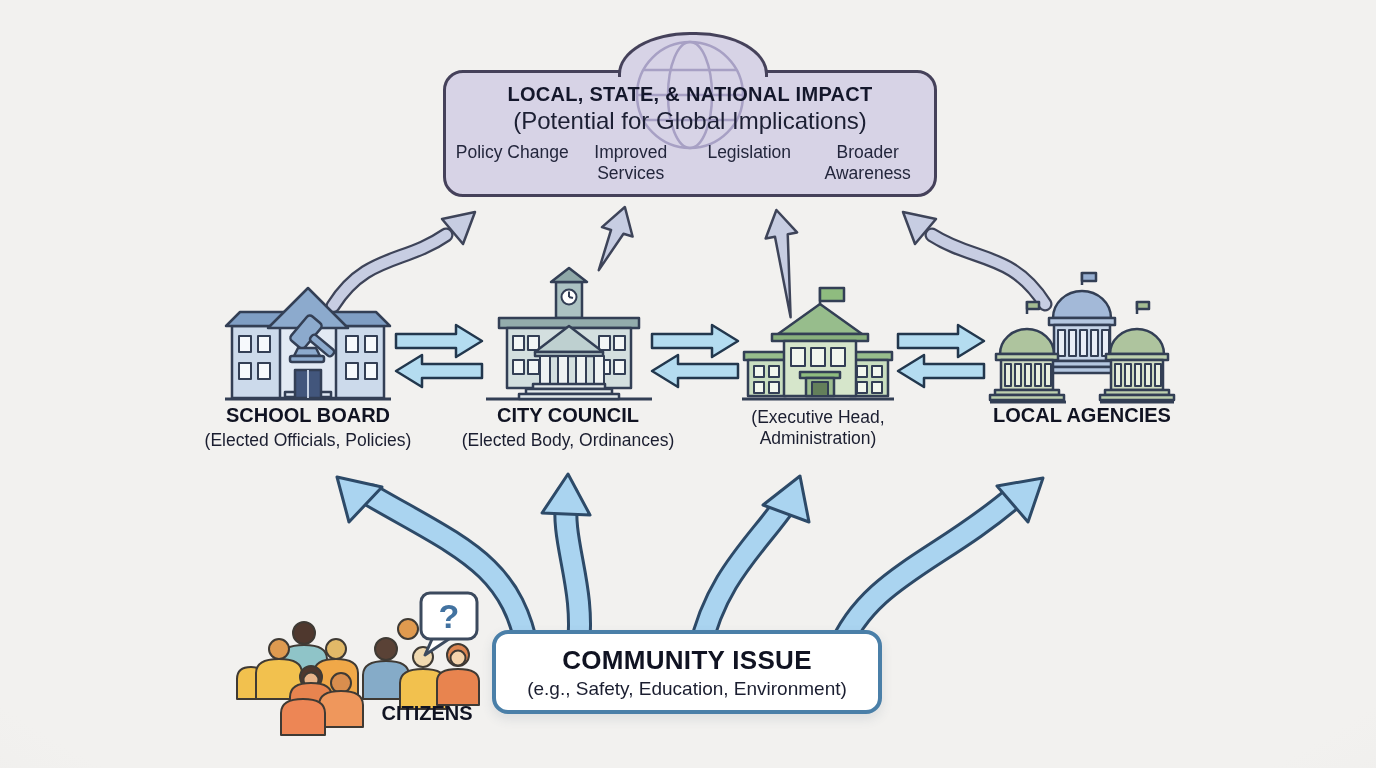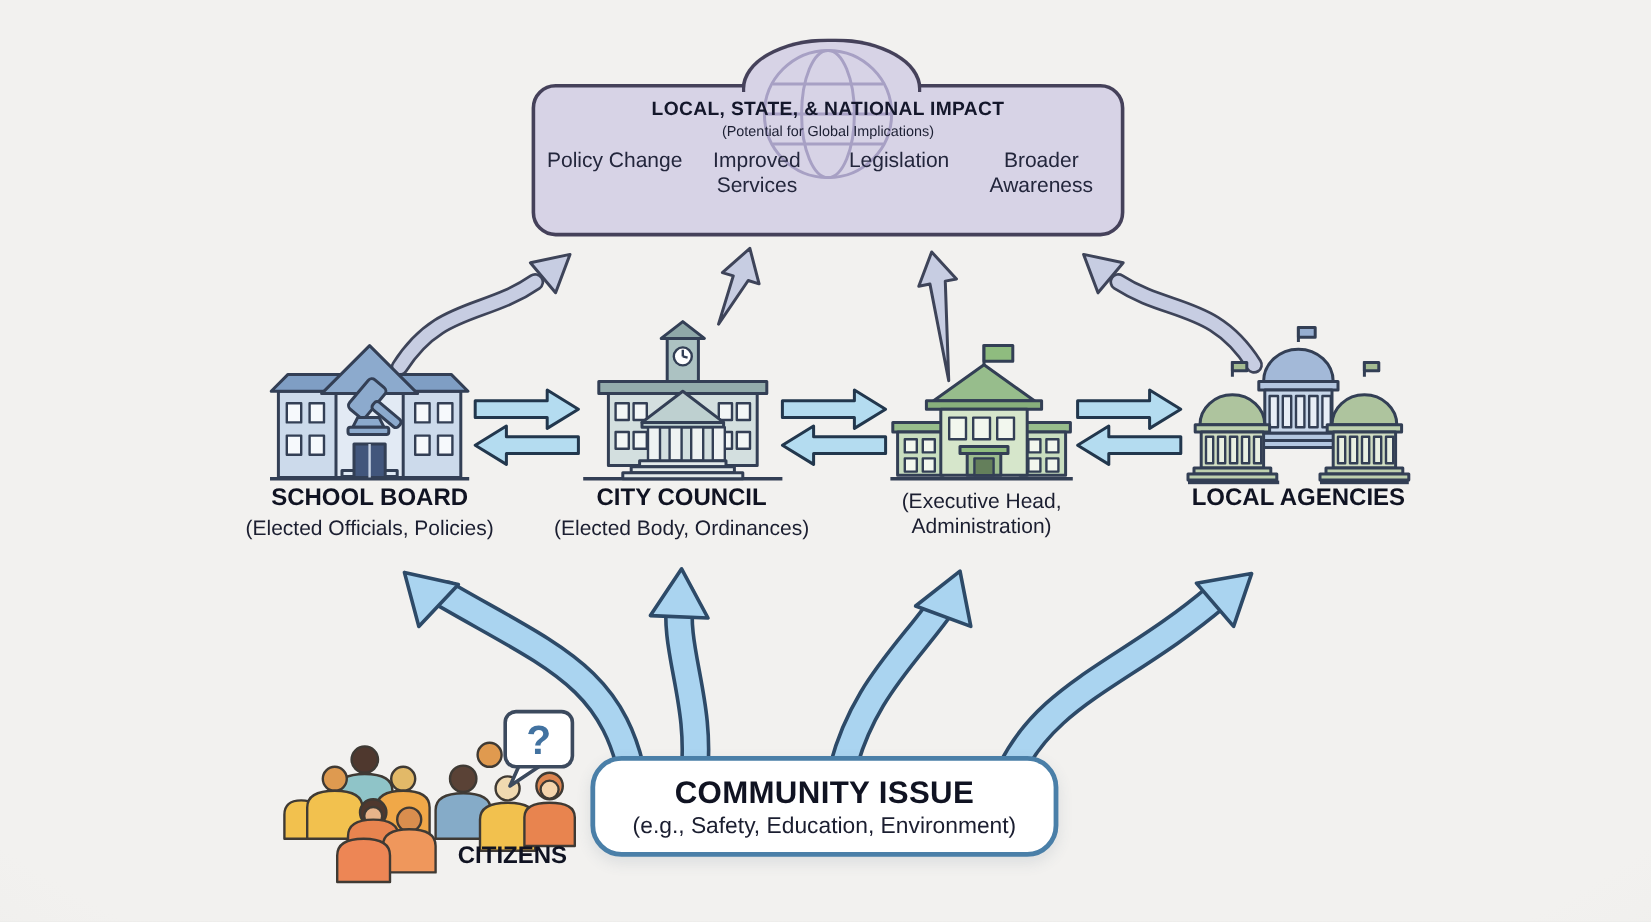--- a/index.html
+++ b/index.html
@@ -24,39 +24,39 @@
     left:443px;top:70px;width:494px;height:127px;
     background:#d7d3e6;border:3px solid #45415a;border-radius:20px;
     z-index:2;box-sizing:border-box;
   }
   .globe{left:600px;top:36px;z-index:4;}
   .impact-content{
     left:443px;top:70px;width:494px;height:127px;z-index:5;
     display:flex;flex-direction:column;align-items:center;box-sizing:border-box;
     padding-top:13px;
   }
-  .impact-title{font-size:16px;font-weight:800;letter-spacing:.3px;color:#14172b;}
-  .impact-subtitle{font-size:12px;margin-top:1px;color:#1c1f33;}
+  .impact-title{font-size:20px;font-weight:800;letter-spacing:.3px;color:#14172b;}
+  .impact-subtitle{font-size:24px;margin-top:1px;color:#1c1f33;}
   .impact-outcomes{
     display:flex;width:100%;box-sizing:border-box;padding:0 10px;margin-top:7px;
   }
   .outcome{flex:1;text-align:center;font-size:17.5px;line-height:1.18;color:#23263c;}
 
   
   .entity-label{width:240px;text-align:center;z-index:5;}
   .entity-name{font-size:20px;font-weight:800;color:#101322;}
   .entity-detail{font-size:17.5px;margin-top:3px;line-height:1.2;color:#1b1e30;}
   .entity-detail .inner{display:inline-block;}
   .narrow170 .inner{max-width:172px;}
   .narrow190 .inner{max-width:188px;}
 
   
   .community-box{
     left:492px;top:630px;width:390px;height:84px;z-index:6;
-    background:#ffffff;border:4.5px solid #4a7fa8;border-radius:26px;
+    background:#ffffff;border:4.5px solid #4a7fa8;border-radius:16px;
     box-sizing:border-box;display:flex;flex-direction:column;align-items:center;justify-content:center;
     box-shadow:0 5px 12px rgba(60,80,110,.12);
   }
   .community-title{font-size:26px;font-weight:800;letter-spacing:.3px;color:#101322;}
   .community-subtitle{font-size:19px;margin-top:2px;color:#1b1e30;}
   .citizens-label{left:372px;top:702px;width:110px;text-align:center;
     font-size:20px;font-weight:800;z-index:6;color:#101322;}
 
   .layer{left:0;top:0;z-index:1;}
   .z2{z-index:2;}

